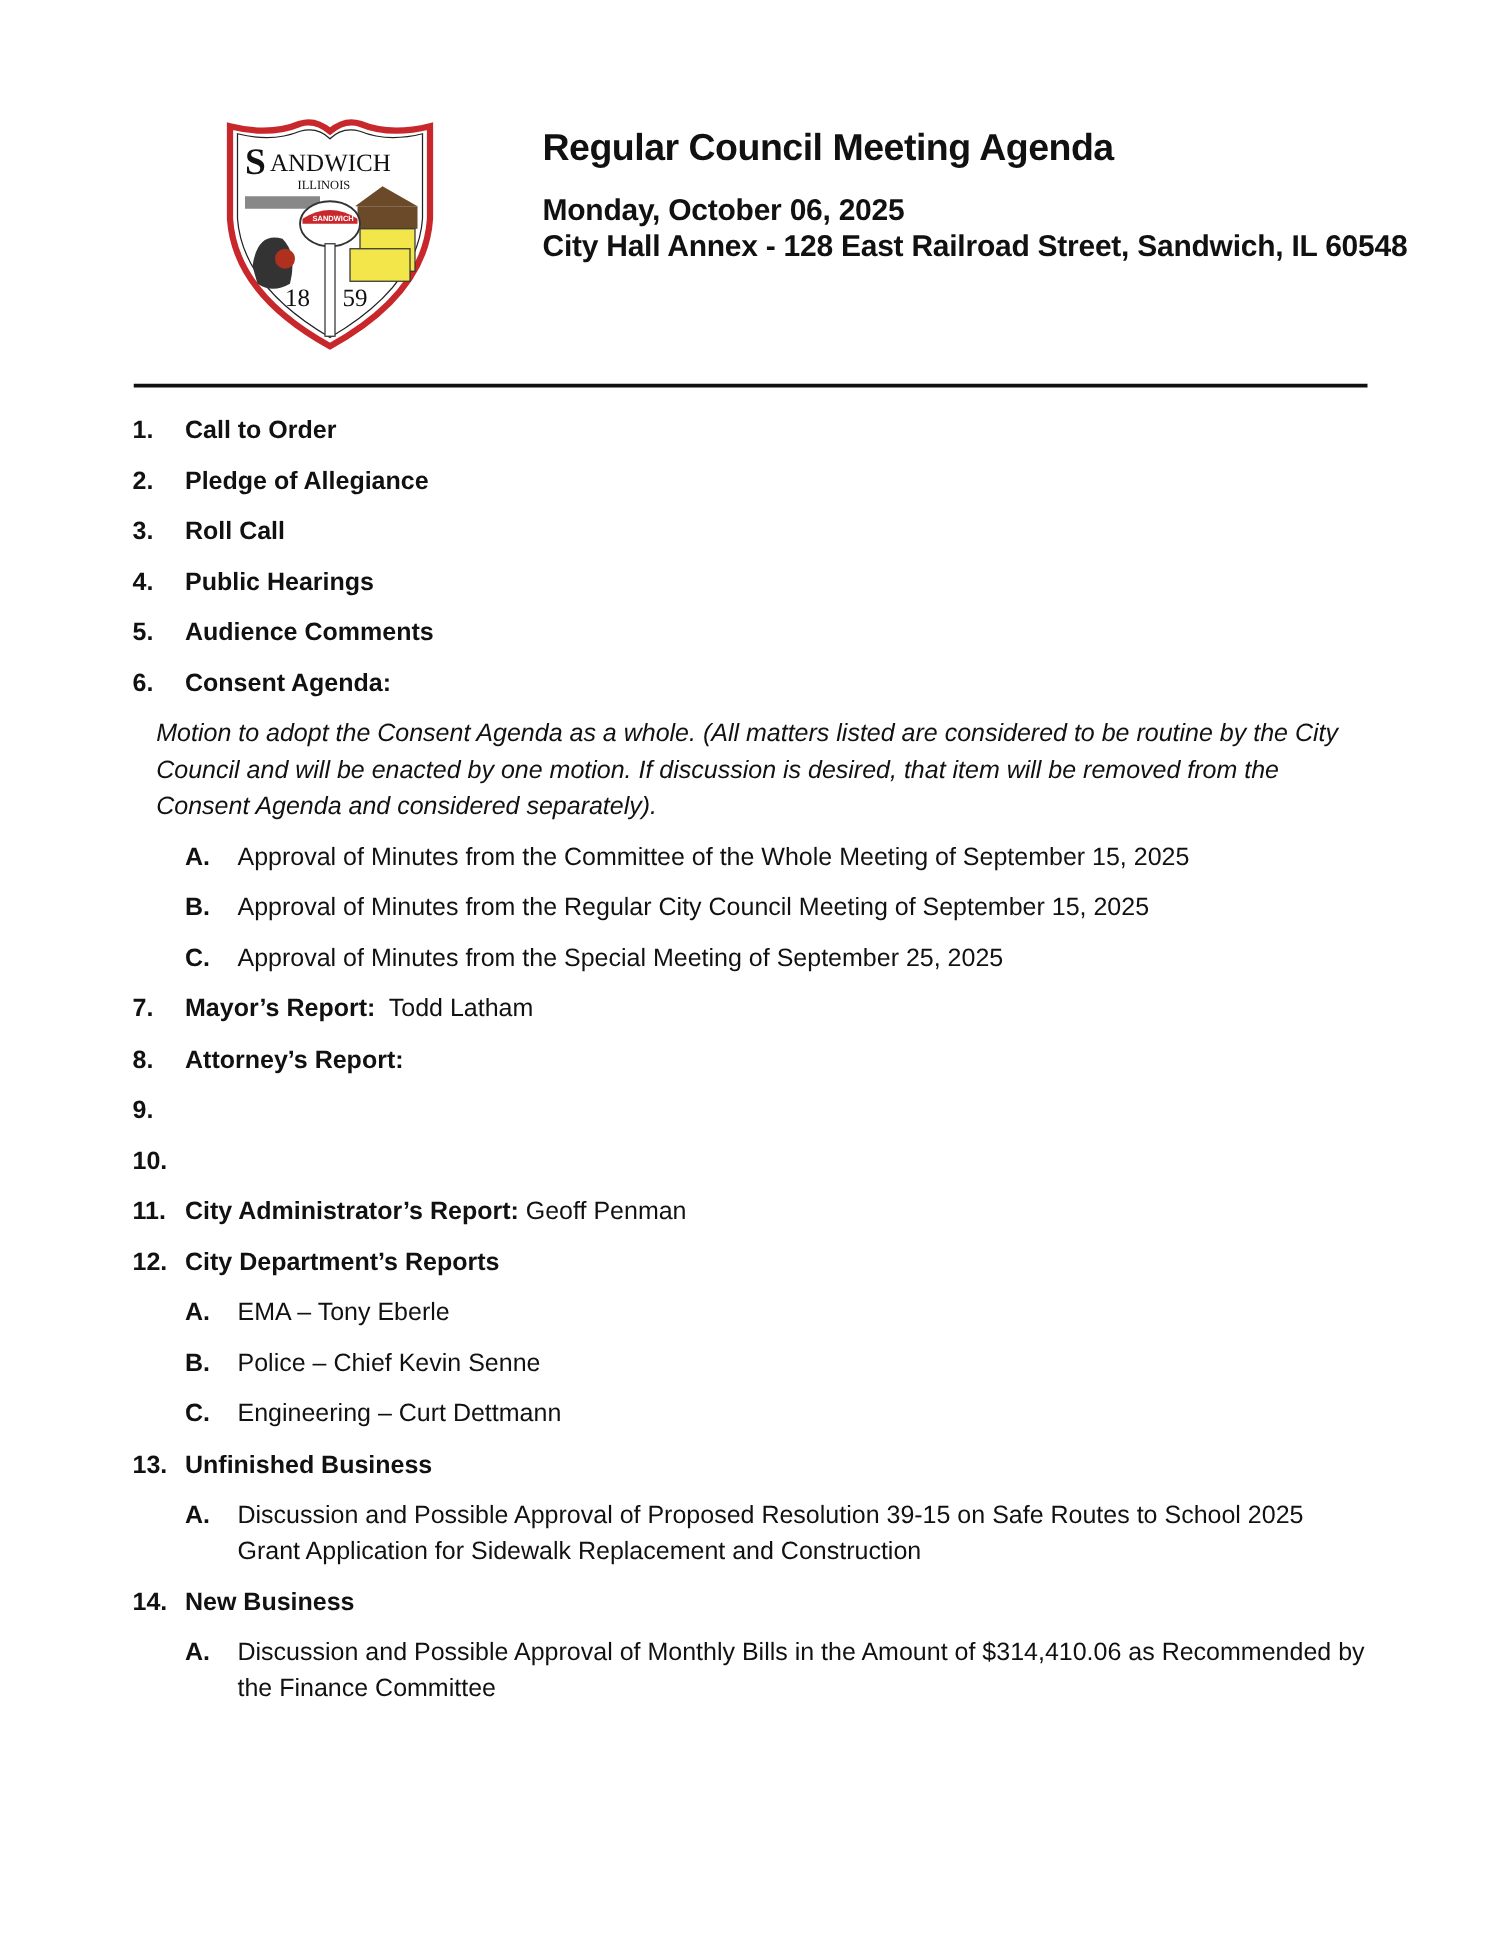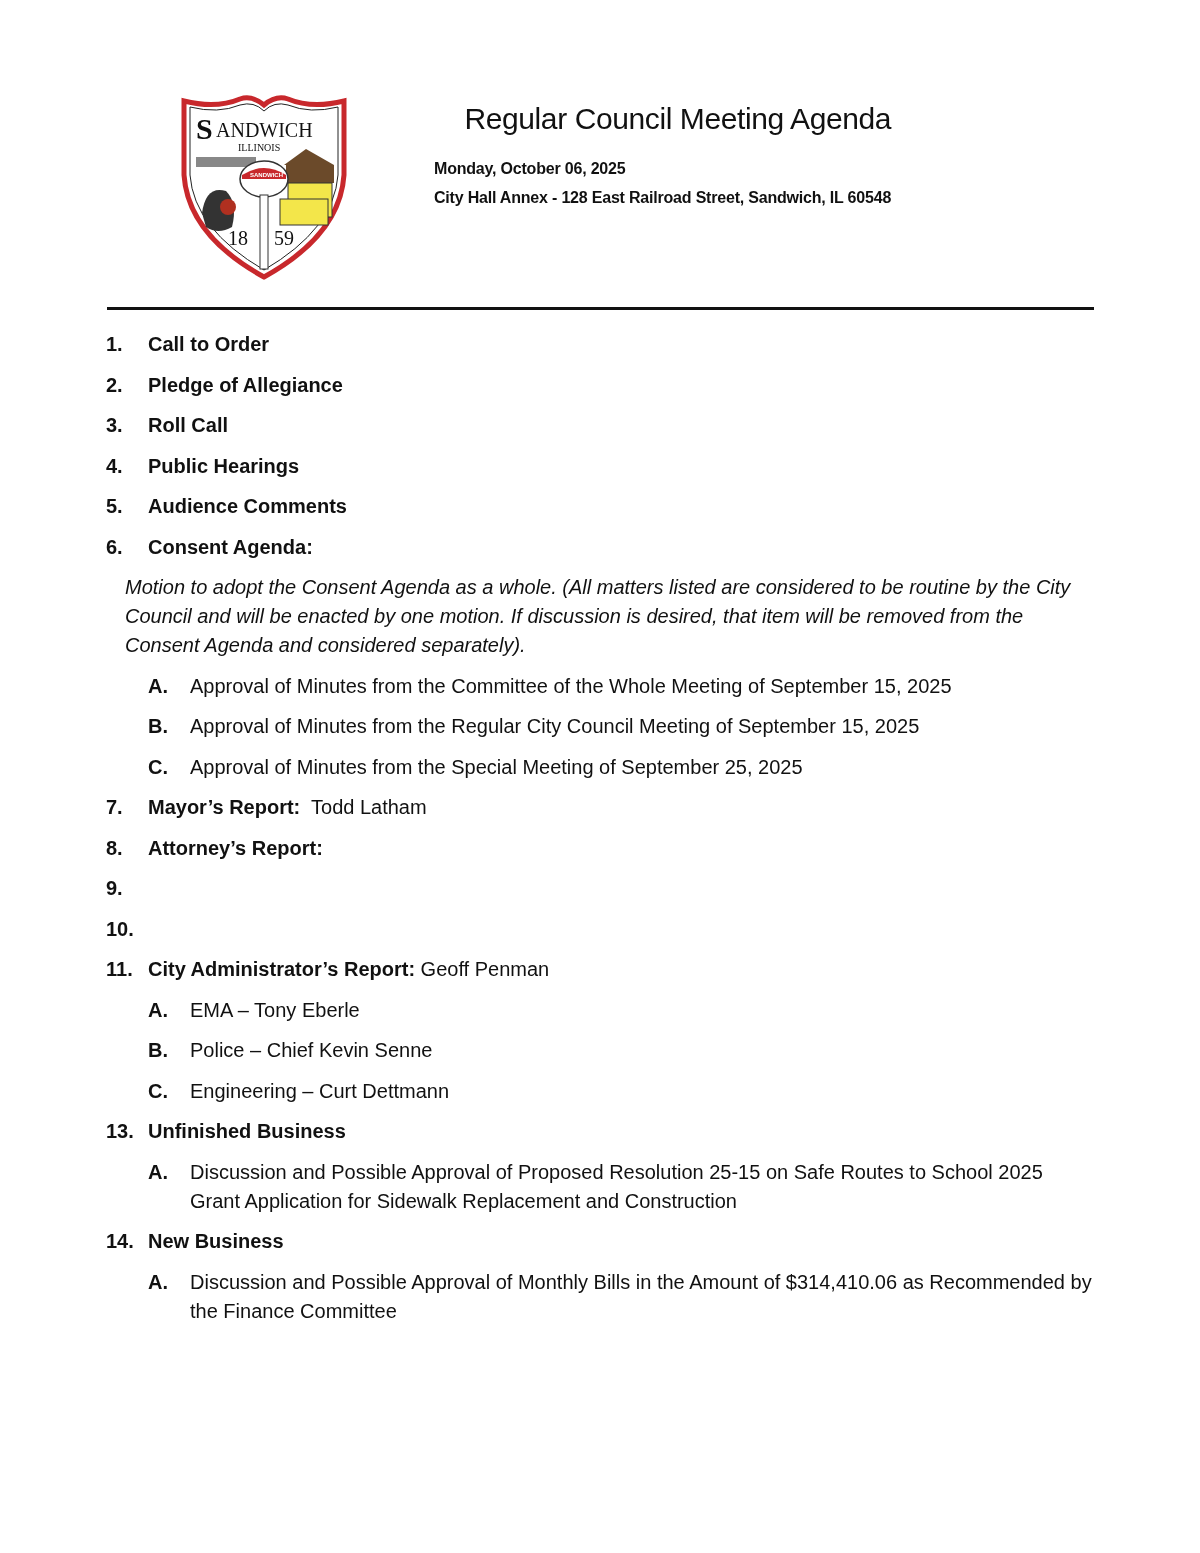--- a/index.html
+++ b/index.html
@@ -3,22 +3,22 @@
 <meta charset="utf-8">
 <style>
   html, body { margin: 0; padding: 0; background: #ffffff; }
   body {
     width: 1200px; height: 1553px; position: relative; overflow: hidden;
     font-family: "Liberation Sans", "DejaVu Sans", sans-serif;
     color: #111111;
   }
   .logo { position: absolute; left: 176px; top: 95px; width: 176px; height: 186px; }
   .header { position: absolute; left: 434px; top: 100px; }
-  .title { font-size: 30px; font-weight: normal; letter-spacing: -0.4px; line-height: 38px; margin: 0 0 16px 0; text-align: right; }
-  .sub { font-size: 16px; font-weight: bold; line-height: 29px; letter-spacing: -0.2px; }
+  .title { font-size: 30px; font-weight: bold; letter-spacing: -0.4px; line-height: 38px; margin: 0 0 16px 0; }
+  .sub { font-size: 24px; font-weight: bold; line-height: 29px; letter-spacing: -0.2px; }
   .rule { position: absolute; left: 107px; top: 307px; width: 987px; height: 3px; background: #111111; }
   .agenda { position: absolute; left: 106px; top: 330px; width: 990px; font-size: 20px; }
   .item { display: flex; line-height: 29px; margin-bottom: 11.5px; }
   .num { width: 42px; flex: 0 0 42px; font-weight: bold; }
   .label { font-weight: bold; }
   .val { font-weight: normal; }
   .para { margin-left: 19px; line-height: 29px; margin-bottom: 11.5px; }
   .italic { font-style: italic; }
   .sub-item { display: flex; margin-left: 42px; line-height: 29px; margin-bottom: 11.5px; }
   .letter { width: 42px; flex: 0 0 42px; font-weight: bold; }
@@ -115,40 +115,44 @@
 
   <div class="item">
     <span class="num">10.</span>
   </div>
 
   <div class="item">
     <span class="num">11.</span>
     <span style="white-space:pre"><span class="label">City Administrator’s Report:</span><span class="val"> Geoff Penman</span></span>
   </div>
 
+  <div class="item">
+    <span class="num">12.</span>
+    <span><span class="label">City Department’s Reports</span></span>
+  </div>
   <div class="sub-item">
     <span class="letter">A.</span>
     <span class="sub-text">EMA – Tony Eberle</span>
   </div>
   <div class="sub-item">
     <span class="letter">B.</span>
     <span class="sub-text">Police – Chief Kevin Senne</span>
   </div>
   <div class="sub-item">
     <span class="letter">C.</span>
     <span class="sub-text">Engineering – Curt Dettmann</span>
   </div>
 
   <div class="item">
     <span class="num">13.</span>
     <span><span class="label">Unfinished Business</span></span>
   </div>
   <div class="sub-item">
     <span class="letter">A.</span>
-    <span class="sub-text">Discussion and Possible Approval of Proposed Resolution 25-15 on Safe Routes to School 2025 Grant Application for Sidewalk Replacement and Construction</span>
+    <span class="sub-text">Discussion and Possible Approval of Proposed Resolution 39-15 on Safe Routes to School 2025 Grant Application for Sidewalk Replacement and Construction</span>
   </div>
 
   <div class="item">
     <span class="num">14.</span>
     <span><span class="label">New Business</span></span>
   </div>
   <div class="sub-item">
     <span class="letter">A.</span>
     <span class="sub-text">Discussion and Possible Approval of Monthly Bills in the Amount of $314,410.06 as Recommended by the Finance Committee</span>
   </div>

